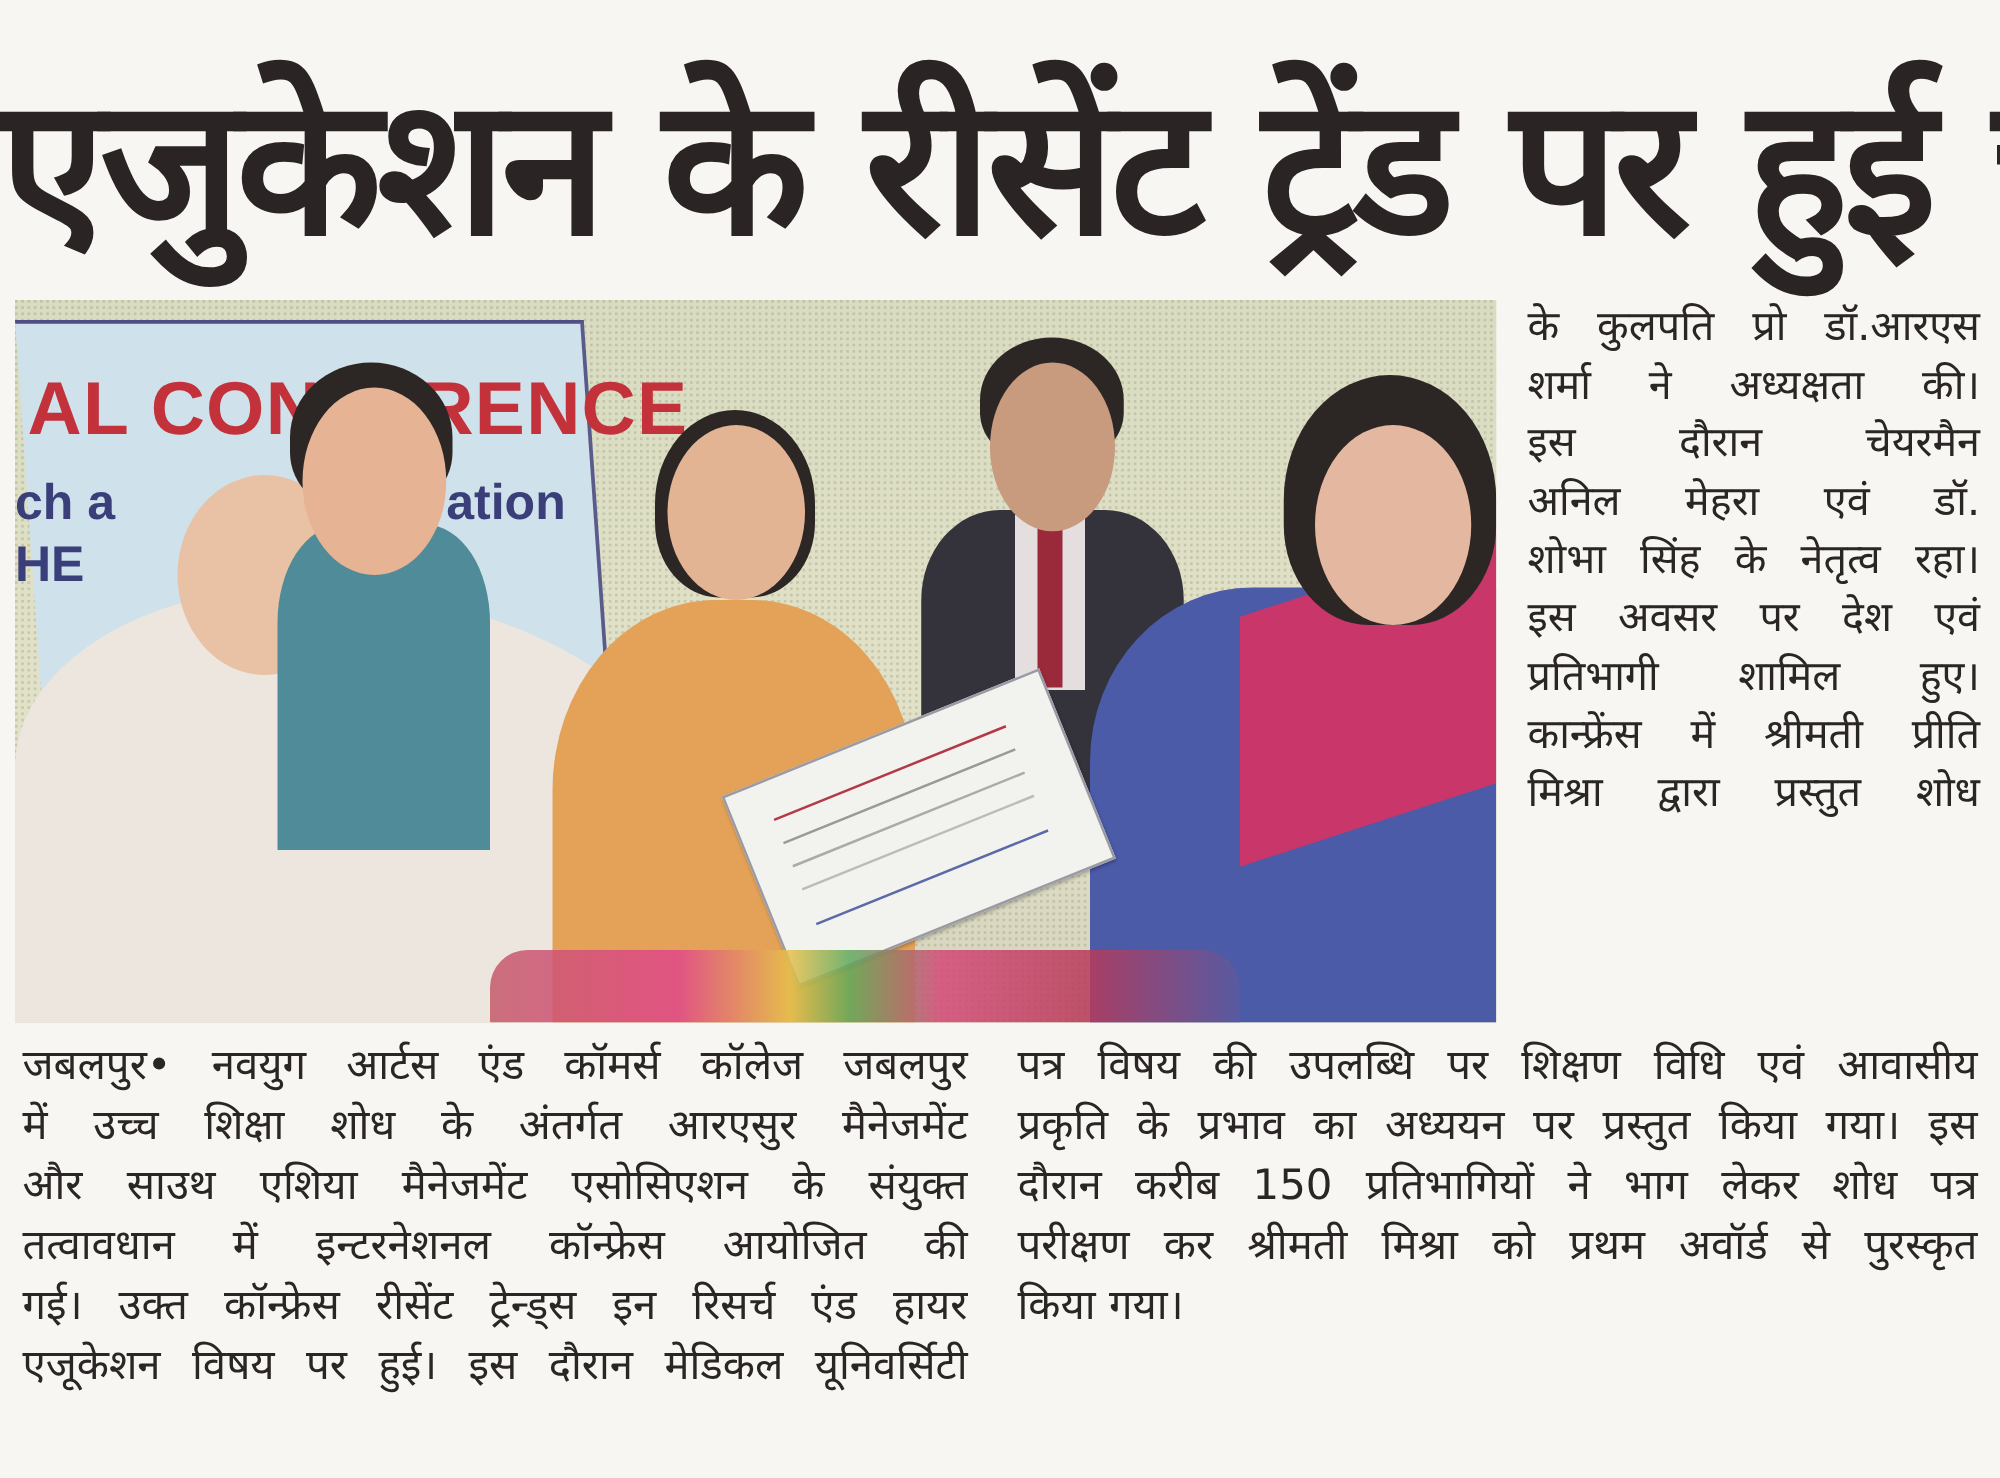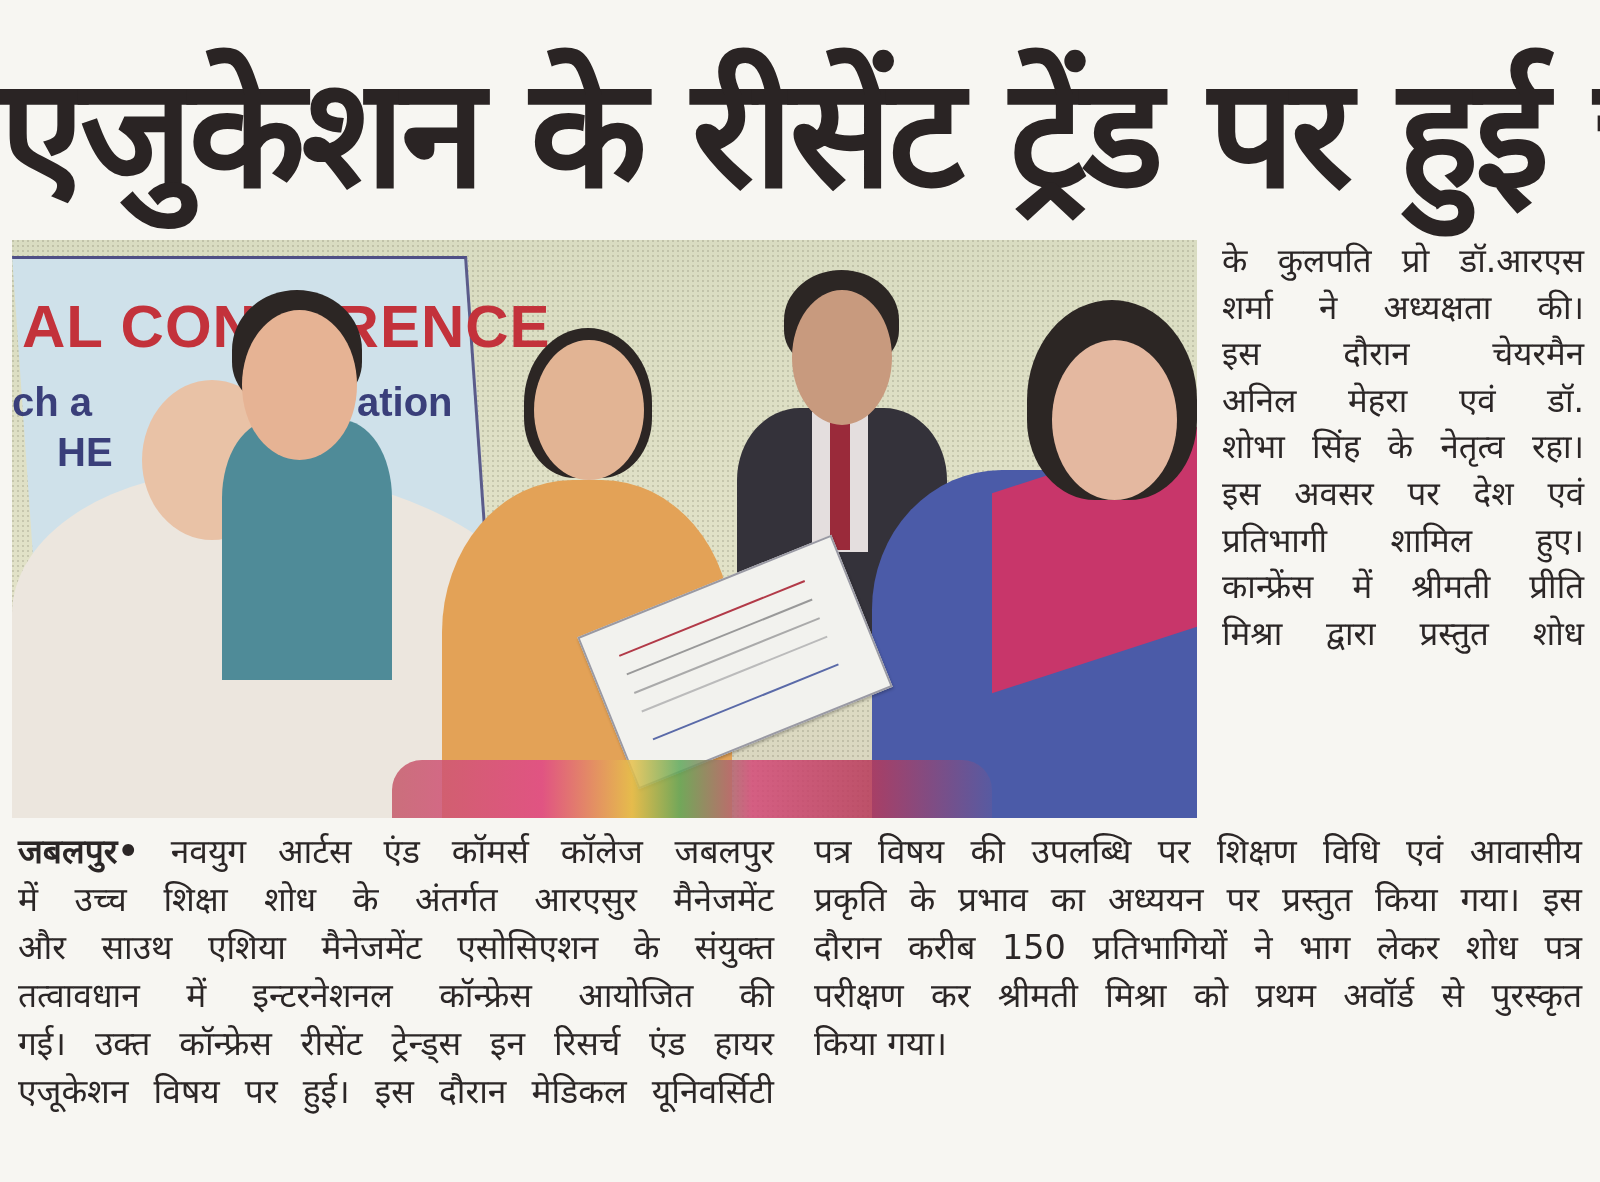--- a/index.html
+++ b/index.html
@@ -73,35 +73,35 @@
 
     
     .col {
       position: absolute; font-size: 35px; line-height: 47.5px; color: #2b2626;
       text-align: justify; text-align-last: justify;
     }
     .col .line { display: block; white-space: nowrap; }
     .right-col { left: 1222px; top: 238px; width: 362px; font-size: 33px; line-height: 46.6px; }
     .bottom-left { left: 18px; top: 828px; width: 756px; font-size: 33.5px; line-height: 48px; }
     .bottom-right { left: 814px; top: 828px; width: 768px; font-size: 33.5px; line-height: 48px; }
-    .dateline { font-weight: bold; }
+    .dateline { font-weight: normal; }
     .last-line { text-align-last: left; }
   </style>
 </head>
 <body>
 
 <h1 class="headline" style="margin:0;">एजुकेशन के रीसेंट ट्रेंड पर हुई चर्चा</h1>
 
 <div class="photo">
   <div class="wall"></div>
 
   <div class="banner"></div>
   <div class="banner-title">AL CONFERENCE</div>
   <div class="banner-sub" style="left:0;top:140px;font-size:40px;text-align:right;">ch a</div>
-  <div class="banner-sub" style="left:0;top:190px;font-size:40px;margin-left:45px;">HE</div>
+  <div class="banner-sub" style="left:0;top:190px;font-size:40px;">HE</div>
   <div class="banner-sub" style="left:345px;top:140px;font-size:40px;">ation</div>
   <div class="banner-asia">Asia</div>
 
   <div class="body-shape" style="left:0;top:230px;width:560px;height:360px;background:#ece6de;border-radius:40% 60% 10% 0;"></div>
   <div class="head" style="left:130px;top:140px;width:140px;height:160px;background:#e9c2a6;"></div>
 
   <div class="body-shape" style="left:210px;top:180px;width:170px;height:260px;background:#4f8b98;border-radius:30% 30% 0 0;"></div>
   <div class="hair" style="left:220px;top:50px;width:130px;height:120px;"></div>
   <div class="head" style="left:230px;top:70px;width:115px;height:150px;background:#e6b394;"></div>
 

